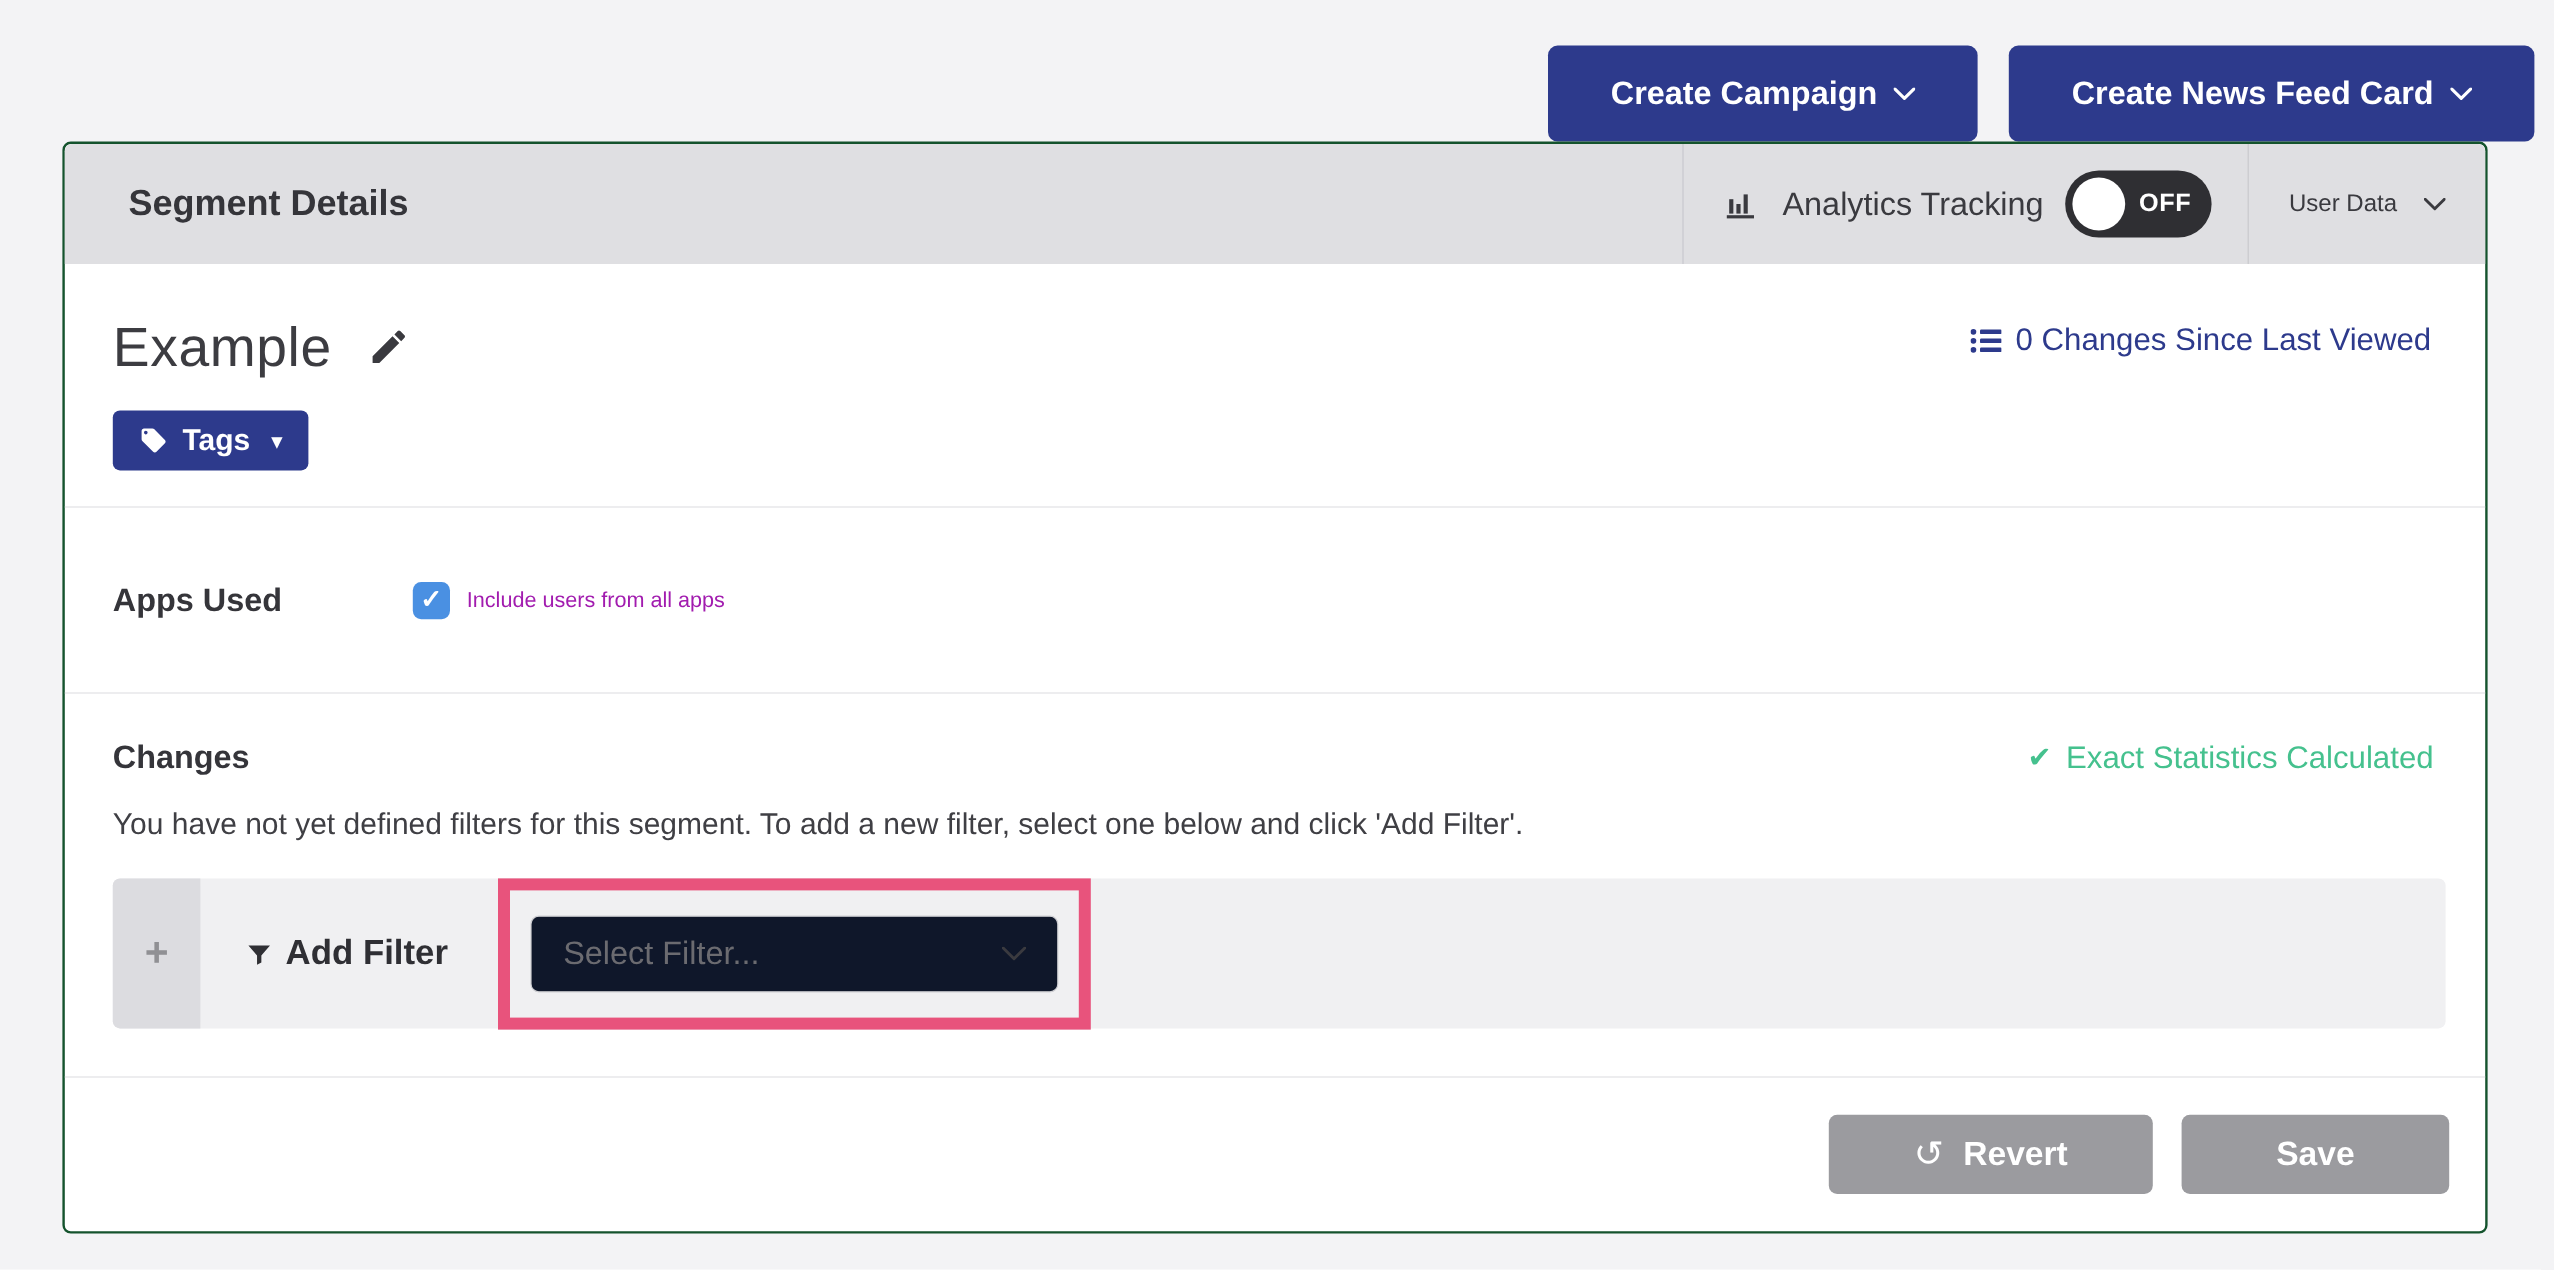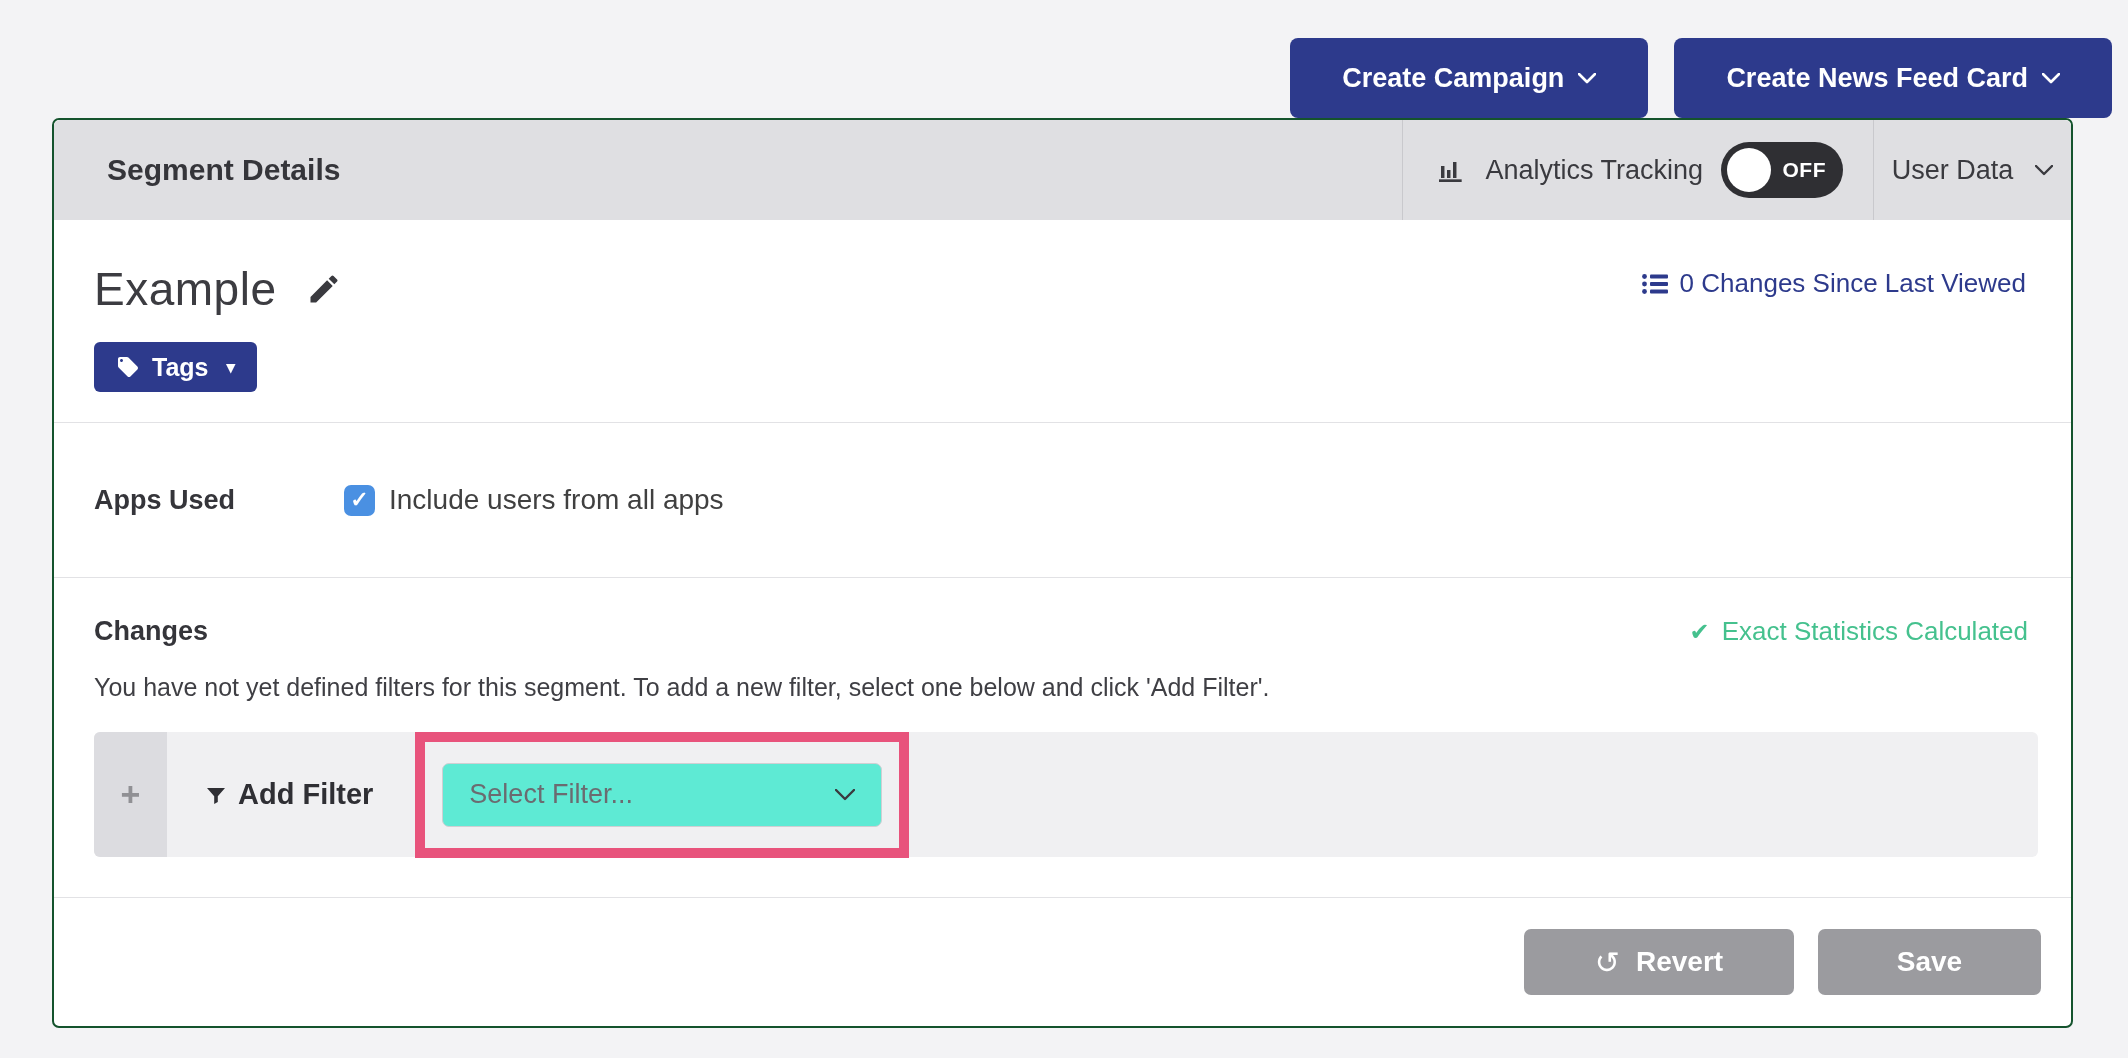--- a/index.html
+++ b/index.html
@@ -64,21 +64,21 @@
   .toggle-knob {
     position: absolute; left: 6px; top: 6px;
     width: 44px; height: 44px; border-radius: 50%;
     background: #fff;
   }
   .toggle-label { color: #fff; font-size: 21px; font-weight: 700; letter-spacing: .5px; }
   .header-userdata {
     width: 198px;
     border-left: 1px solid #c9c9cd;
     display: flex; align-items: center; justify-content: center; gap: 22px;
-    font-size: 27px; color: #3a3a3f; cursor: pointer;
+    font-size: 20px; color: #3a3a3f; cursor: pointer;
   }
 
   
   .section-title {
     flex: 0 0 202px; padding: 42px 45px 0 40px;
     position: relative;
   }
   .title-row { display: flex; align-items: center; gap: 30px; }
   .segment-name { font-size: 46px; font-weight: 400; color: #3c3c41; letter-spacing: .5px; }
   .pencil-btn { background: none; border: none; cursor: pointer; padding: 0; display: flex; }
@@ -105,21 +105,21 @@
     padding-left: 40px;
   }
   .apps-label { font-size: 27px; font-weight: 700; color: #35353a; width: 250px; }
   .checkbox-row { display: flex; align-items: center; gap: 14px; cursor: pointer; }
   .checkbox {
     width: 31px; height: 31px; border-radius: 7px;
     background: #4a90e2; color: #fff;
     display: flex; align-items: center; justify-content: center;
     font-size: 22px; font-weight: 700; cursor: pointer;
   }
-  .checkbox-label { font-size: 28px; color: #404040; }
+  .checkbox-label { font-size: 18px; color: #a21caf; }
 
   
   .section-filters {
     flex: 0 0 319px; padding: 38px 33px 0 40px;
   }
   .filters-head { display: flex; align-items: center; justify-content: space-between; }
   .filters-label { font-size: 27px; font-weight: 700; color: #35353a; }
   .stats-status { display: flex; align-items: center; gap: 12px; color: #45c18e; font-size: 26px; padding-right: 10px; }
   .stats-check { font-size: 24px; }
   .filters-instructions { margin-top: 26px; font-size: 25px; color: #3f3f44; }
@@ -142,21 +142,21 @@
     font-size: 29px; font-weight: 700; color: #2f2f34;
   }
   .select-highlight {
     margin-left: 42px;
     border: 10px solid #e8537c;
     padding: 21px 17px;
     background: #f0f0f2;
   }
   .select-filter {
     width: 440px; height: 64px;
-    background: #5eead4; border: 1px solid #cfcfd3; border-radius: 7px;
+    background: #0f172a; border: 1px solid #cfcfd3; border-radius: 7px;
     display: flex; align-items: center; justify-content: space-between;
     padding: 0 26px;
     font-size: 27px; color: #6b6b70;
     cursor: pointer;
   }
 
   
   .card-footer {
     flex: 1;
     display: flex; align-items: center; justify-content: flex-end;

